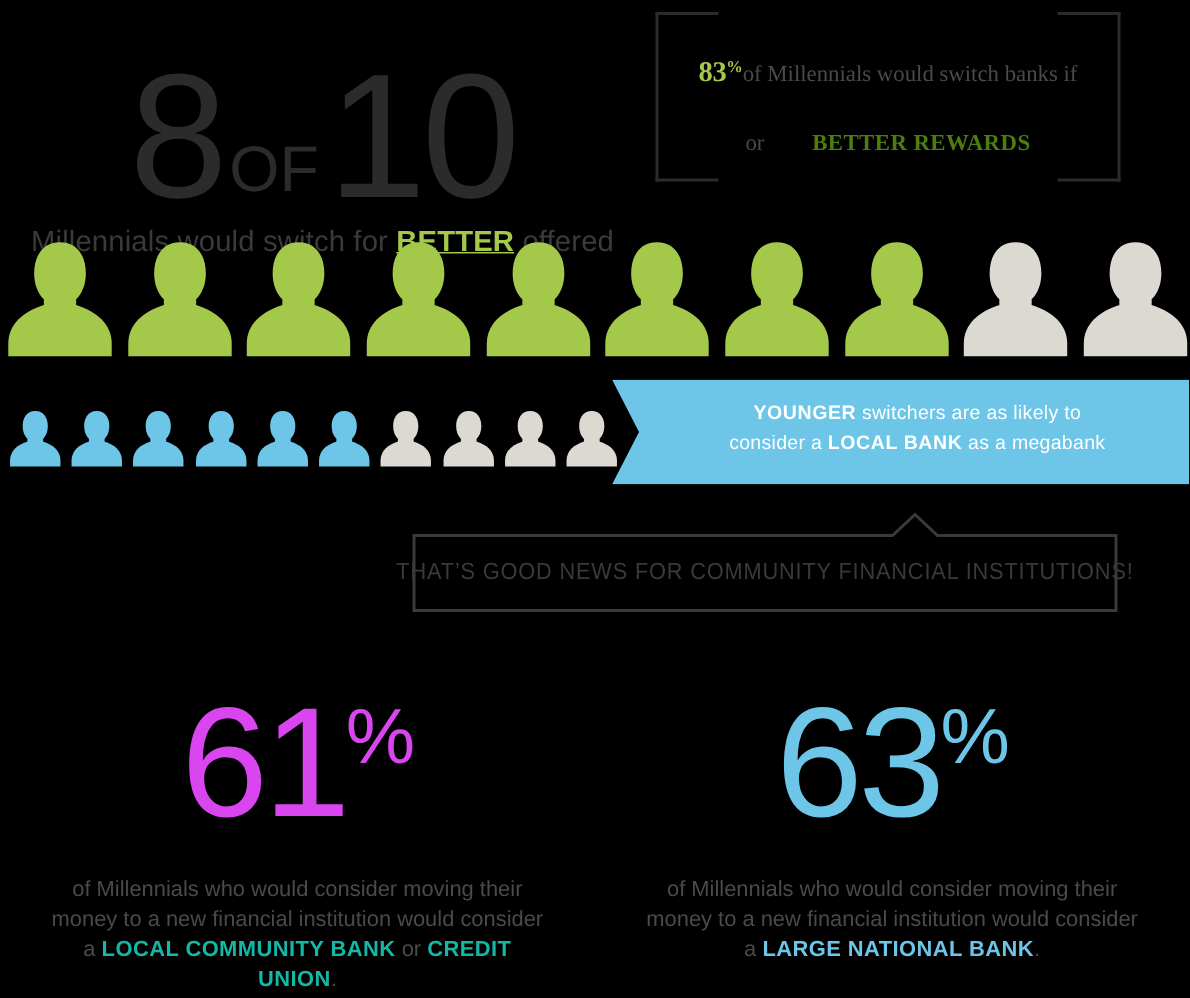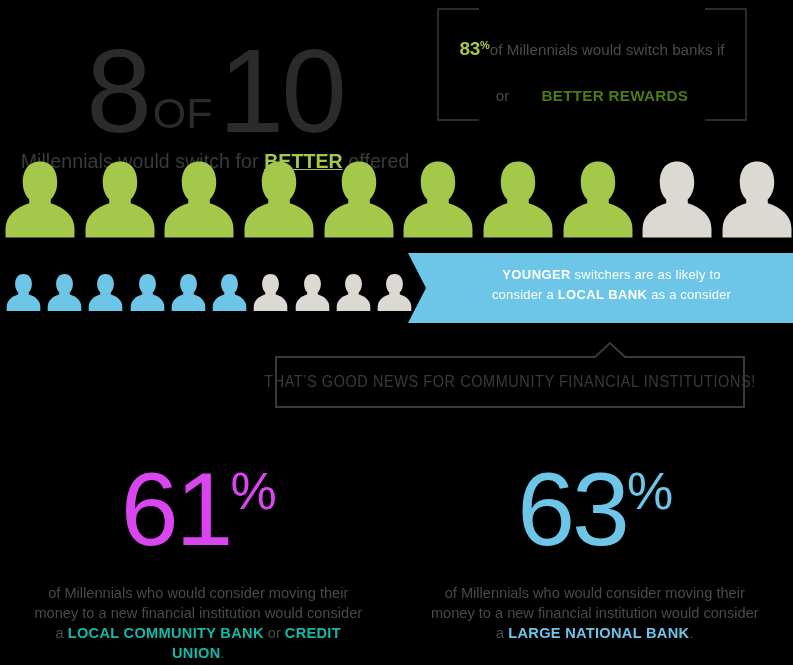--- a/index.html
+++ b/index.html
@@ -77,20 +77,21 @@
     text-decoration: underline;
   }
 
   
   .bracket-box {
     position: absolute;
     left: 437px;
     top: 8px;
     width: 310px;
     height: 113px;
+    font-family: Liberation Serif, serif;
   }
   .bracket-box .bx-side {
     position: absolute;
     top: 0;
     bottom: 0;
     width: 2px;
     background: #2b2b2b;
   }
   .bracket-box .bx-left  { left: 0; }
   .bracket-box .bx-right { right: 0; }
@@ -421,21 +422,21 @@
           <path d="M50,2 C33,2 26,16 26,31 C26,42 30,50 35,55 L35,62 L65,62 L65,55 C70,50 74,42 74,31 C74,16 67,2 50,2 Z" fill="#dcd9d2"></path>
           <path d="M36,60 C16,66 2,78 2,96 L2,108 L98,108 L98,96 C98,78 84,66 64,60 Z" fill="#dcd9d2"></path>
         </svg>
       </div>
     </div>
 
   <div class="blue-banner">
     <div class="bb-shape"></div>
     <div class="bb-text">
       <span class="strong">YOUNGER</span><span> switchers are as likely to</span><br>
-      <span>consider a </span><span class="strong">LOCAL BANK</span><span> as a consider</span>
+      <span>consider a </span><span class="strong">LOCAL BANK</span><span> as a megabank</span>
     </div>
   </div>
 
   <div class="news-box">
     <svg width="470" height="52" viewBox="0 0 470 52">
       <path d="M1,1 L320,1 L335,-13 L350,1 L469,1 L469,51 L1,51 Z" fill="none" stroke="#3a3a3a" stroke-width="2" stroke-linejoin="miter"></path>
     </svg>
     <div class="news-text">THAT’S GOOD NEWS FOR COMMUNITY FINANCIAL INSTITUTIONS!</div>
   </div>
 

